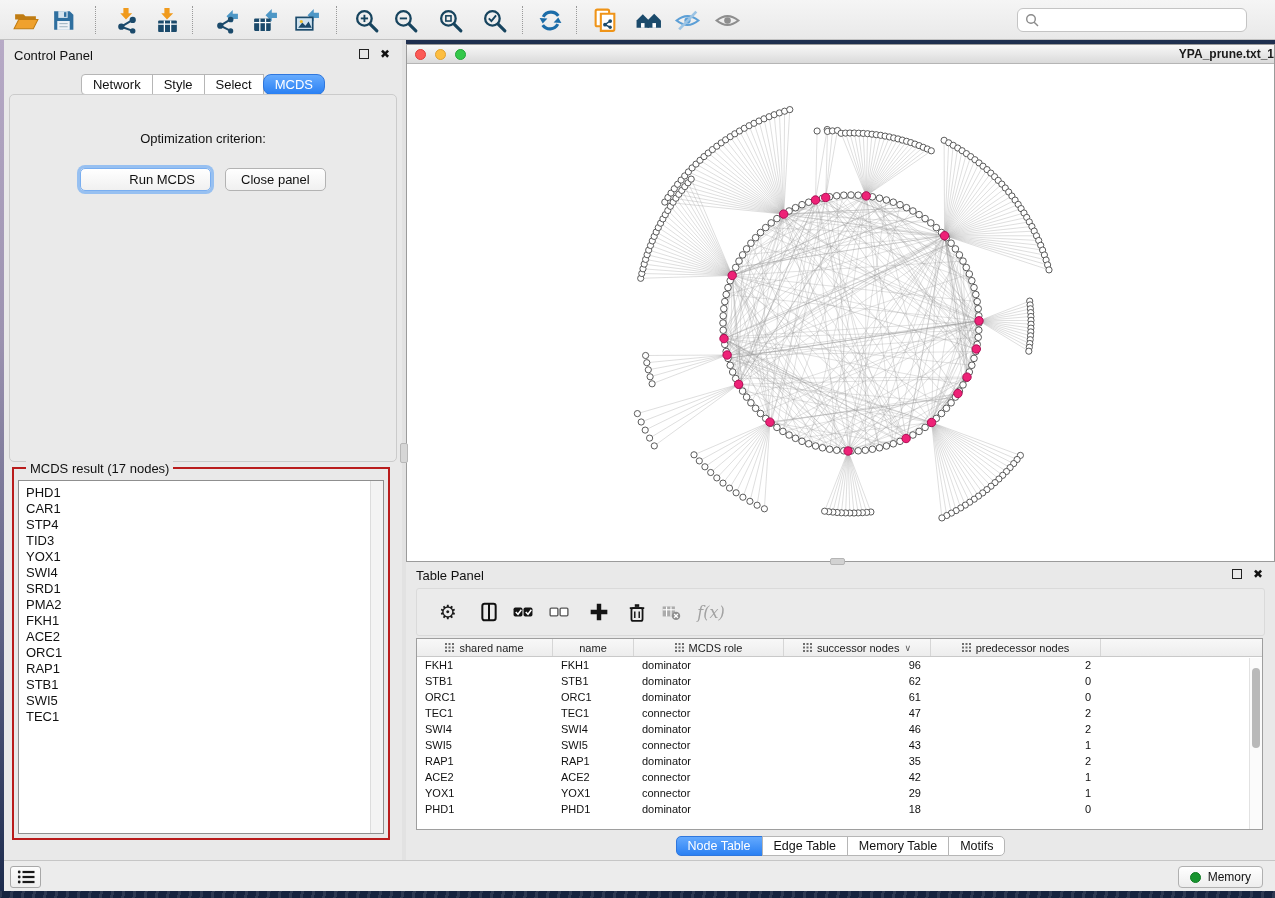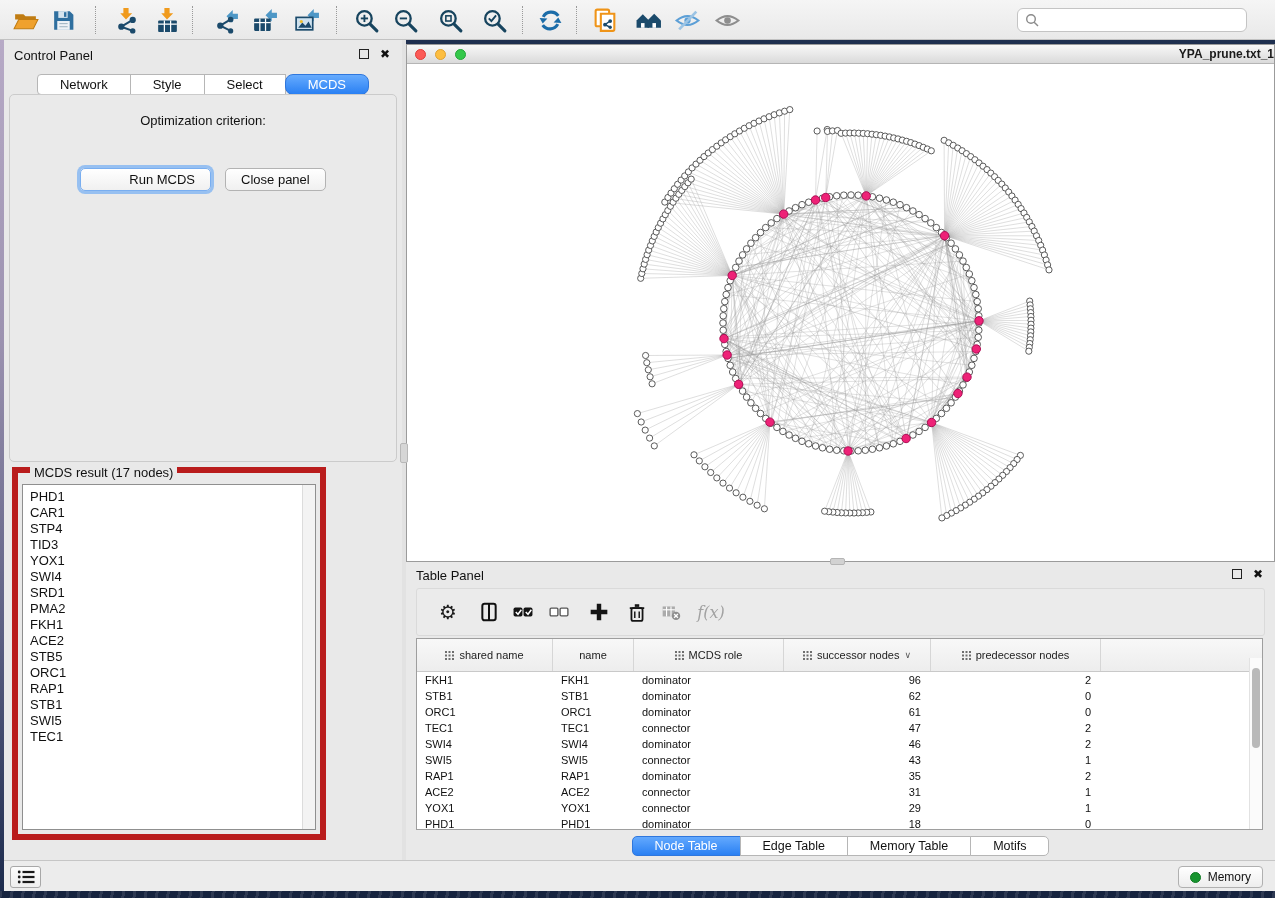--- a/index.html
+++ b/index.html
@@ -21,40 +21,40 @@
     border:1px solid #c4c4c4; border-radius:6px; display:flex; align-items:center; padding:0 7px; gap:5px;}
   .search-field input { border:none; outline:none; flex:1; font-size:12px; font-family:inherit; background:transparent;}
 
   
   .control-panel { position:absolute; left:4px; top:40px; width:398px; height:820px; background:#e9e9e9; z-index:2;}
   .panel-title { position:absolute; top:8px; left:10px; font-size:13px; color:#111;}
   .panel-controls { position:absolute; top:9px; right:12px; display:flex; gap:11px; align-items:center;}
   .float-icon { width:10px; height:10px; border:1.5px solid #222; background:transparent;}
   .close-icon { font-size:12px; font-weight:bold; color:#111; line-height:10px;}
   .cp-tabs { position:absolute; top:34px; left:0; width:100%; display:flex; justify-content:center;}
-  .seg-tab { height:21px; line-height:19px; padding:0 22px; font-size:13px; background:#fff;
+  .seg-tab { height:21px; line-height:19px; padding:0 11px; font-size:13px; background:#fff;
     border:1px solid #b6b6b6; margin-left:-1px; color:#111; cursor:default;}
   .seg-tab:first-child { border-radius:4px 0 0 4px; margin-left:0;}
   .seg-tab:last-child { border-radius:0 4px 4px 0;}
   .seg-tab.active { background:linear-gradient(#66abfe,#2a80f3); color:#fff; border-color:#2f77dd; border-radius:8px;}
   .cp-body { position:absolute; top:54px; left:5px; width:388px; height:368px;
     background:#eaeaea; border:1px solid #cbcbcb; border-radius:5px;}
-  .opt-label { position:absolute; top:18px; width:100%; text-align:center; font-size:13px; color:#111;}
+  .opt-label { position:absolute; top:36px; width:100%; text-align:center; font-size:13px; color:#111;}
   .criterion-select { position:absolute; left:36px; top:41px; width:314px; height:24px; background:#fff;
     border:1px solid #b4b4b4; border-radius:5px; font-size:13px; color:#111;
     display:flex; align-items:center; padding-left:9px; cursor:default;}
   .select-stepper { position:absolute; right:1px; top:1px; width:20px; height:20px; border-radius:4px;
     background:linear-gradient(#74b4fe,#2a82f4); display:flex; flex-direction:column; align-items:center; justify-content:center; gap:2px;}
   .chev-up { width:0; height:0; border-left:4px solid transparent; border-right:4px solid transparent; border-bottom:5px solid #fff;}
   .chev-dn { width:0; height:0; border-left:4px solid transparent; border-right:4px solid transparent; border-top:5px solid #fff;}
   .btn-row { position:absolute; top:73px; width:100%; display:flex; justify-content:center; gap:14px;}
   .btn { height:23px; padding:0 15px; background:linear-gradient(#ffffff,#f0f0f0); border:1px solid #b3b3b3;
     border-radius:5px; font-size:13px; color:#111; font-family:inherit; cursor:default;}
   .btn.focused { box-shadow:0 0 0 3px rgba(82,156,245,.55); border-color:#79aef0;padding-left:48px;}
-  .result-group { position:absolute; left:8px; top:427px; width:314px; height:373px; border:6px solid #b91c1c;}
+  .result-group { position:absolute; left:8px; top:427px; width:378px; height:373px; border:2px solid #b91c1c;}
   .result-legend { position:absolute; top:-8px; left:12px; background:#e9e9e9; padding:0 4px; font-size:13px; color:#111;}
   .mcds-list { position:absolute; left:4px; top:11px; right:4px; bottom:4px; background:#fff;
     border:1px solid #8f8f8f; overflow:hidden;}
   .mcds-items { padding:4px 0 0 7px;}
   .mcds-item { font-size:13px; line-height:16px; color:#111;}
   .mcds-scroll { position:absolute; right:0; top:0; bottom:0; width:13px; background:#f3f3f3; border-left:1px solid #dcdcdc;}
 
   
   .v-splitter { position:absolute; left:402px; top:40px; width:4px; height:820px; background:#e2e2e2; z-index:3;}
   .v-handle { position:absolute; top:403px; left:-2px; width:8px; height:20px; background:#d6d6d6; border:1px solid #b8b8b8; border-radius:2px;}
@@ -74,21 +74,21 @@
   
   .table-panel { position:absolute; left:406px; top:562px; width:869px; height:298px; background:#e9e9e9; z-index:2;}
   .tp-handle { position:absolute; top:-4px; left:424px; width:15px; height:7px; background:#d2d2d2; border:1px solid #b5b5b5; border-radius:2px;}
   .tp-title { position:absolute; top:6px; left:10px; font-size:13px; color:#111;}
   .tp-toolbar { position:absolute; left:10px; top:26px; right:10px; height:48px;
     background:#ebebeb; border:1px solid #dadada; border-radius:3px;}
   .tp-tool { position:absolute; top:8px; width:30px; height:30px; display:flex; align-items:center; justify-content:center;}
   .gear-glyph { font-size:20px; color:#1a1a1a; line-height:20px;}
   .fx-glyph { font-family:"DejaVu Serif","Liberation Serif",serif; font-style:italic; font-size:16px; color:#a2a2a2;}
   .tp-table { position:absolute; left:10px; top:76px; right:12px; height:192px; background:#fff; border:1px solid #9e9e9e;}
-  .tp-head { display:flex; height:33px; background:linear-gradient(#f8f8f8,#ededed); border-bottom:1px solid #c9c9c9;}
+  .tp-head { display:flex; height:18px; background:linear-gradient(#f8f8f8,#ededed); border-bottom:1px solid #c9c9c9;}
   .th { display:flex; align-items:center; justify-content:center; gap:5px; font-size:11px; color:#222;
     border-right:1px solid #d6d6d6; height:100%; cursor:default;}
   .tp-rows {}
   .tr { display:flex; height:16px;}
   .td { font-size:11px; color:#111; line-height:16px; padding:0 8px; white-space:nowrap; overflow:hidden;}
   .td.num { text-align:right; padding-right:10px;}
   .tp-scroll { position:absolute; right:0; top:19px; bottom:0; width:13px; background:#fbfbfb; border-left:1px solid #e2e2e2;}
   .tp-thumb { position:absolute; left:2px; right:2px; top:10px; height:80px; background:#b9b9b9; border-radius:5px;}
   .tp-tabs { position:absolute; bottom:4px; left:0; width:100%; display:flex; justify-content:center;}
   .tp-tabs .seg-tab { height:20px; line-height:18px; font-size:12.5px; border-radius:0;}
@@ -289,21 +289,20 @@
             <div class="mcds-item">PHD1</div>
             <div class="mcds-item">CAR1</div>
             <div class="mcds-item">STP4</div>
             <div class="mcds-item">TID3</div>
             <div class="mcds-item">YOX1</div>
             <div class="mcds-item">SWI4</div>
             <div class="mcds-item">SRD1</div>
             <div class="mcds-item">PMA2</div>
             <div class="mcds-item">FKH1</div>
             <div class="mcds-item">ACE2</div>
-            <div class="mcds-item">STB5</div>
             <div class="mcds-item">ORC1</div>
             <div class="mcds-item">RAP1</div>
             <div class="mcds-item">STB1</div>
             <div class="mcds-item">SWI5</div>
             <div class="mcds-item">TEC1</div>
           </div>
         <div class="mcds-scroll"></div>
       </div>
     </div>
   </div>
@@ -1295,21 +1294,21 @@
             <div class="td" style="width: 136px;">RAP1</div>
             <div class="td" style="width: 81px;">RAP1</div>
             <div class="td" style="width: 150px;">dominator</div>
             <div class="td num" style="width: 147px;">35</div>
             <div class="td num" style="width: 170px;">2</div>
           </div>
           <div class="tr">
             <div class="td" style="width: 136px;">ACE2</div>
             <div class="td" style="width: 81px;">ACE2</div>
             <div class="td" style="width: 150px;">connector</div>
-            <div class="td num" style="width: 147px;">31</div>
+            <div class="td num" style="width: 147px;">42</div>
             <div class="td num" style="width: 170px;">1</div>
           </div>
           <div class="tr">
             <div class="td" style="width: 136px;">YOX1</div>
             <div class="td" style="width: 81px;">YOX1</div>
             <div class="td" style="width: 150px;">connector</div>
             <div class="td num" style="width: 147px;">29</div>
             <div class="td num" style="width: 170px;">1</div>
           </div>
           <div class="tr">

